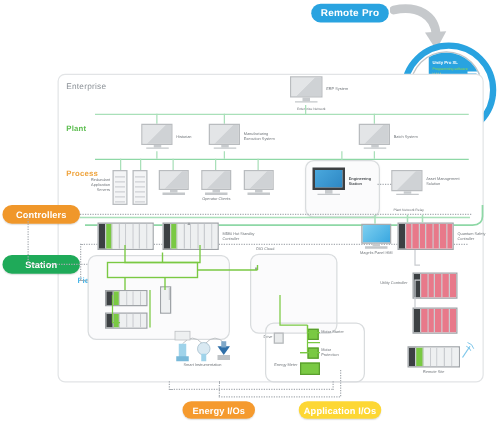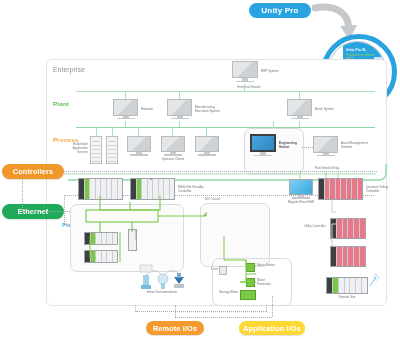--- a/index.html
+++ b/index.html
@@ -94,21 +94,21 @@
 
   
   .sq{position:absolute;}
   .drive{position:absolute;background:#e9ebec;border:1px solid #b5b8bb;box-sizing:border-box;}
 </style>
 </head>
 <body>
 
 <div class="stage">
 
-  <div class="unity-pill">Unity Pro</div>
+  <div class="unity-pill">Remote Pro</div>
 
   <svg class="arrow" viewBox="0 0 46 42">
     <path d="M3 6 C22 2 36 10 37 26" fill="none" stroke="#c6c9cc" stroke-width="7" stroke-linecap="round"></path>
     <path d="M28 24 L37 38 L45 23 Z" fill="#c6c9cc"></path>
   </svg>
 
   <div class="disc-wrap">
     <div class="disc-ring"></div>
     <div class="disc-inner">
       <div class="disc-label">
@@ -238,21 +238,21 @@
   <div class="lbl tiny" style="left:305px;top:167px;width:44px;text-align:center;">Plant Network Relay</div>
 
   <svg style="position:absolute;left:60px;top:160px;width:330px;height:24px;">
     <path d="M8 20 H318 Q326 20 326 13 V4" fill="none" stroke="#8ed8a6" stroke-width="1.4"></path>
     <path d="M4 14 H316" fill="none" stroke="#a9e0b9" stroke-width="1.2"></path>
   </svg>
 
   <div class="dot-h" style="left:22px;top:171px;width:355px;"></div>
 
   <div class="badge controllers">Controllers</div>
-  <div class="badge ethernet">Ethernet</div>
+  <div class="badge ethernet">Station</div>
   <div class="dot-v" style="left:22px;top:171px;height:41px;"></div>
   <div class="dot-h" style="left:22px;top:211px;width:50px;"></div>
   <div class="dot-h" style="left:64px;top:195px;width:310px;"></div>
   <div class="dot-h" style="left:64px;top:224px;width:120px;"></div>
   <div class="dot-v" style="left:64px;top:195px;height:29px;"></div>
 
   <div class="plc" style="left:78px;top:178px;width:45px;height:22px;">
     <div class="m dark"></div>
     <div class="m grn"></div>
     <div class="m"></div>
@@ -434,16 +434,16 @@
     <path d="M50 56 H46 V78 H50" stroke="#c9ccd0" stroke-width="1" fill="none"></path>
   </svg>
 
   <div class="dot-v" style="left:175px;top:305px;height:12px;"></div>
   <div class="dot-h" style="left:136px;top:311px;width:130px;"></div>
   <div class="dot-v" style="left:272px;top:296px;height:21px;"></div>
   <div class="dot-h" style="left:175px;top:317px;width:97px;"></div>
   <div class="dot-v" style="left:135px;top:305px;height:7px;"></div>
   <div class="dot-v" style="left:266px;top:305px;height:7px;"></div>
 
-  <div class="badge remote">Remote I/Os</div>
+  <div class="badge remote">Energy I/Os</div>
   <div class="badge dist">Application I/Os</div>
 
 </div>
 
 </body></html>

